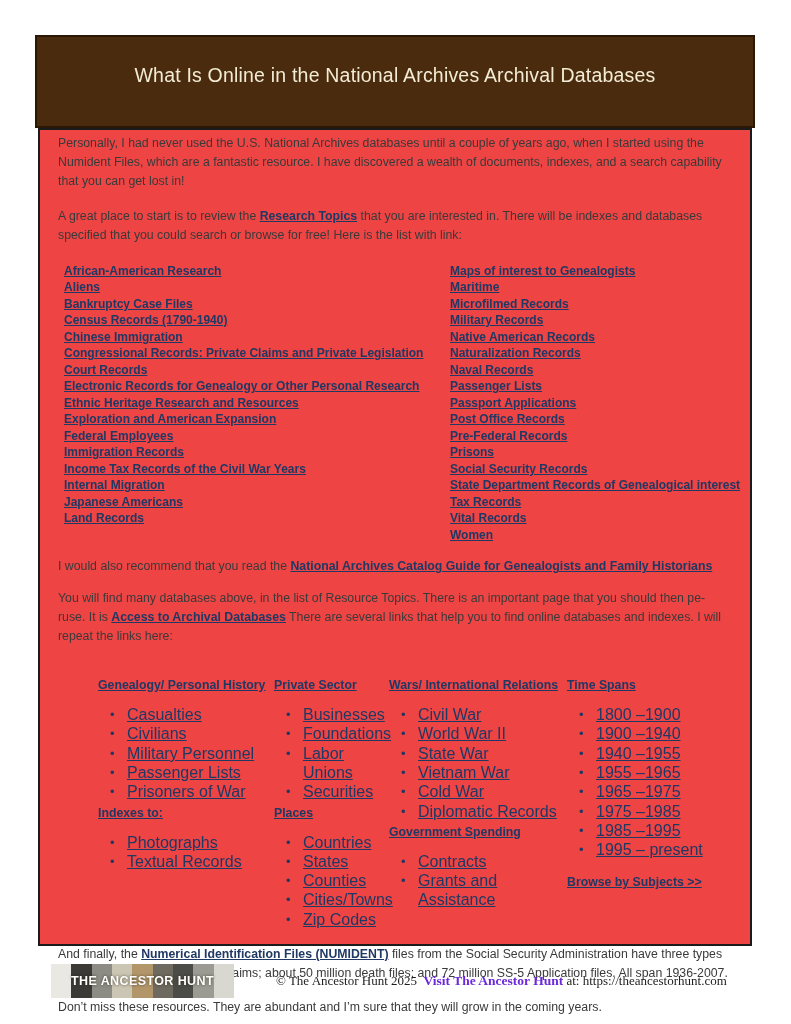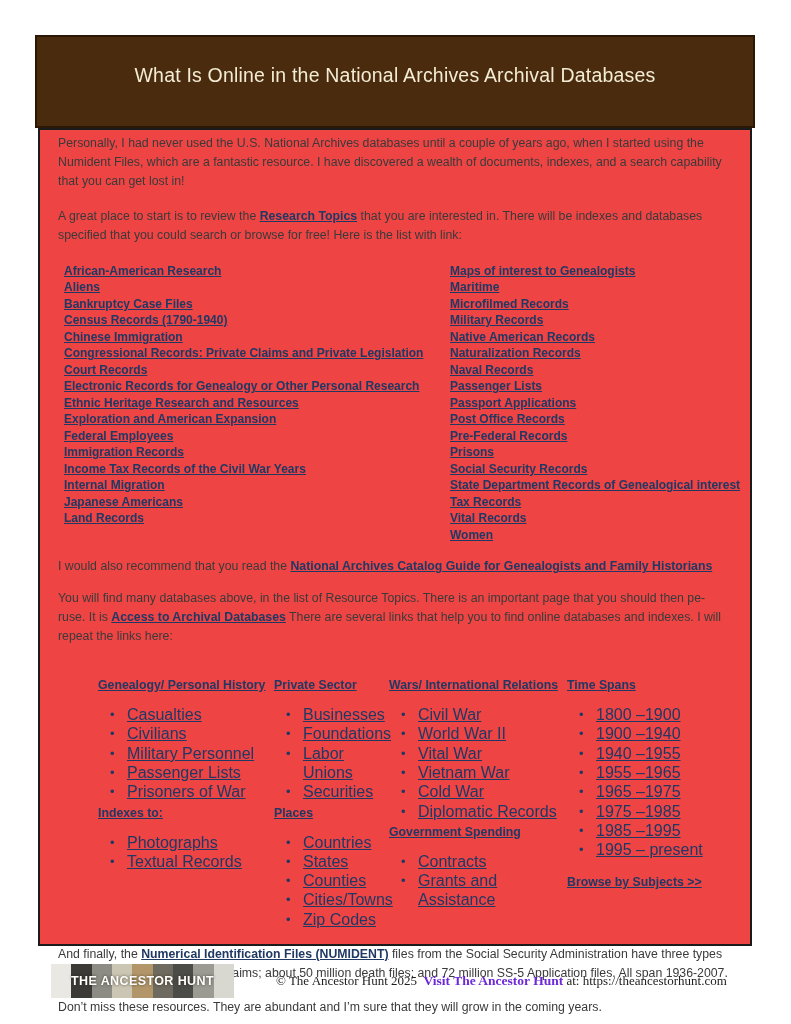--- a/index.html
+++ b/index.html
@@ -167,21 +167,21 @@
         <li><span class="blink">Cities/Towns</span></li>
         <li><span class="blink">Zip Codes</span></li>
       </ul>
     </div>
 
     <div class="cat-col cat-col3">
       <div class="cat-head">Wars/ International Relations</div>
       <ul class="cat-list">
         <li><span class="blink">Civil War</span></li>
         <li><span class="blink">World War II</span></li>
-        <li><span class="blink">Vital War</span></li>
+        <li><span class="blink">State War</span></li>
         <li><span class="blink">Vietnam War</span></li>
         <li><span class="blink">Cold War</span></li>
         <li><span class="blink">Diplomatic Records</span></li>
       </ul>
       <div class="cat-head cat-sub">Government Spending</div>
       <ul class="cat-list">
         <li><span class="blink">Contracts</span></li>
         <li><span class="blink">Grants and Assistance</span></li>
       </ul>
     </div>

